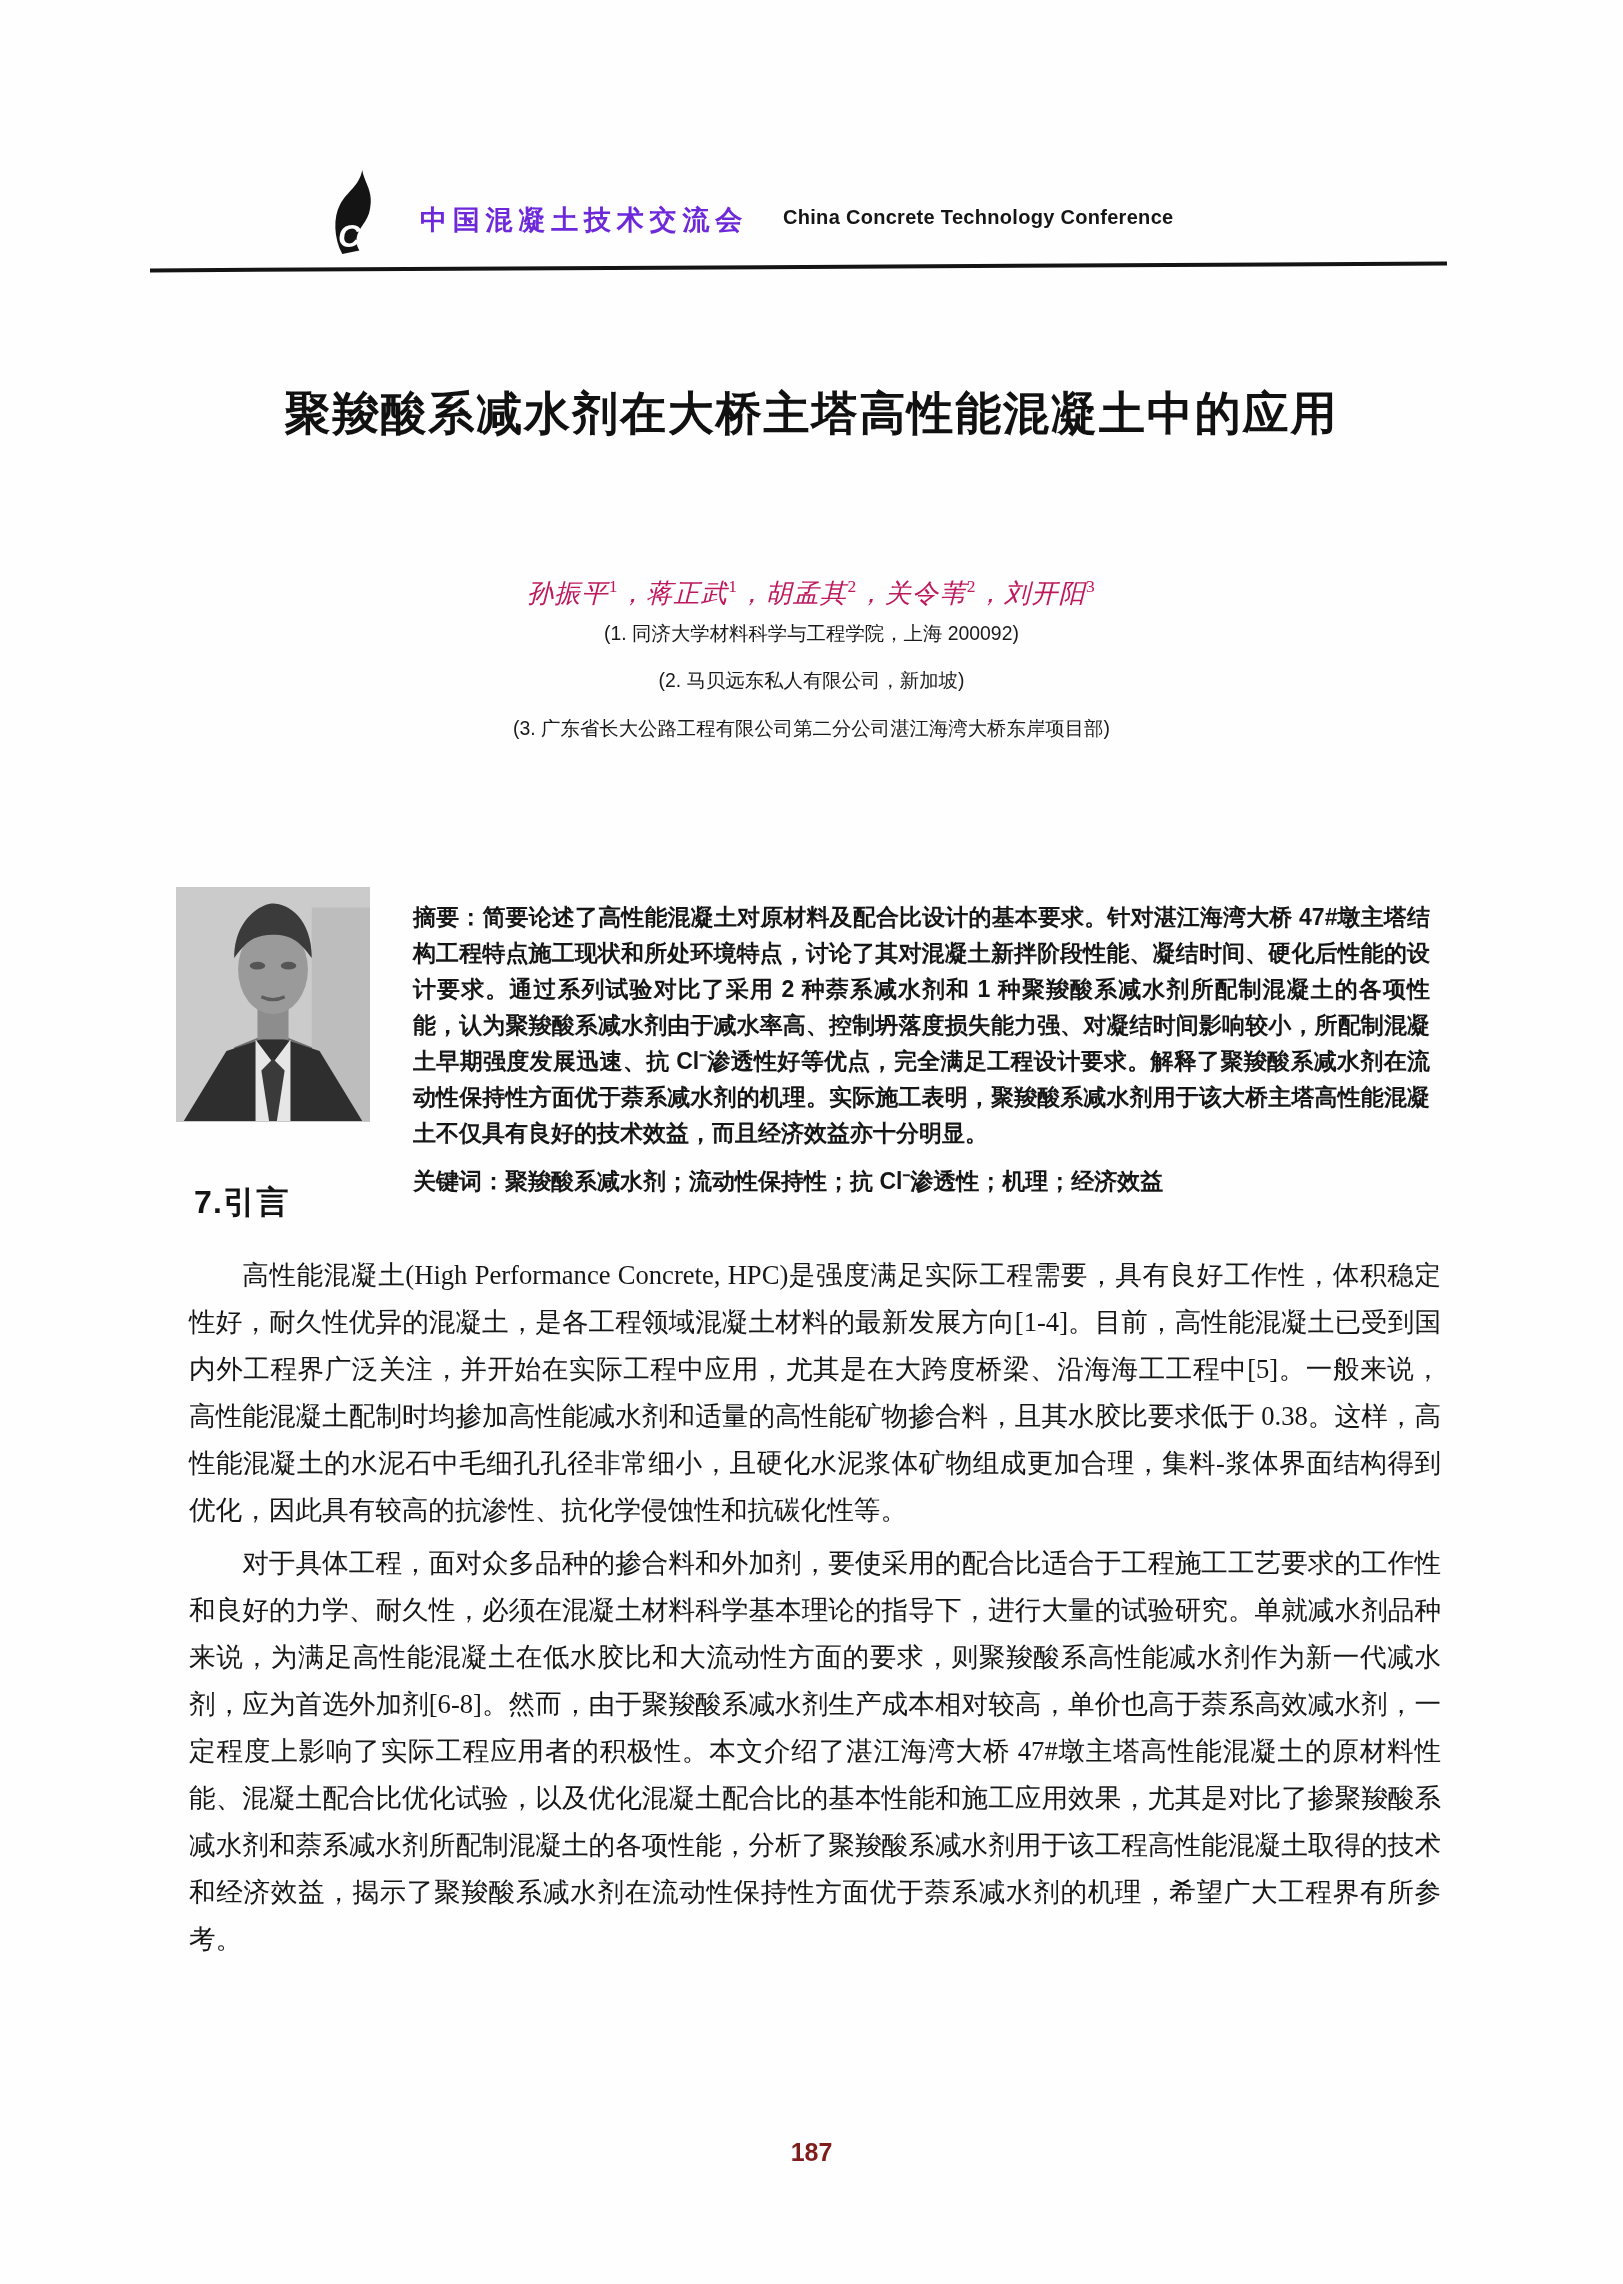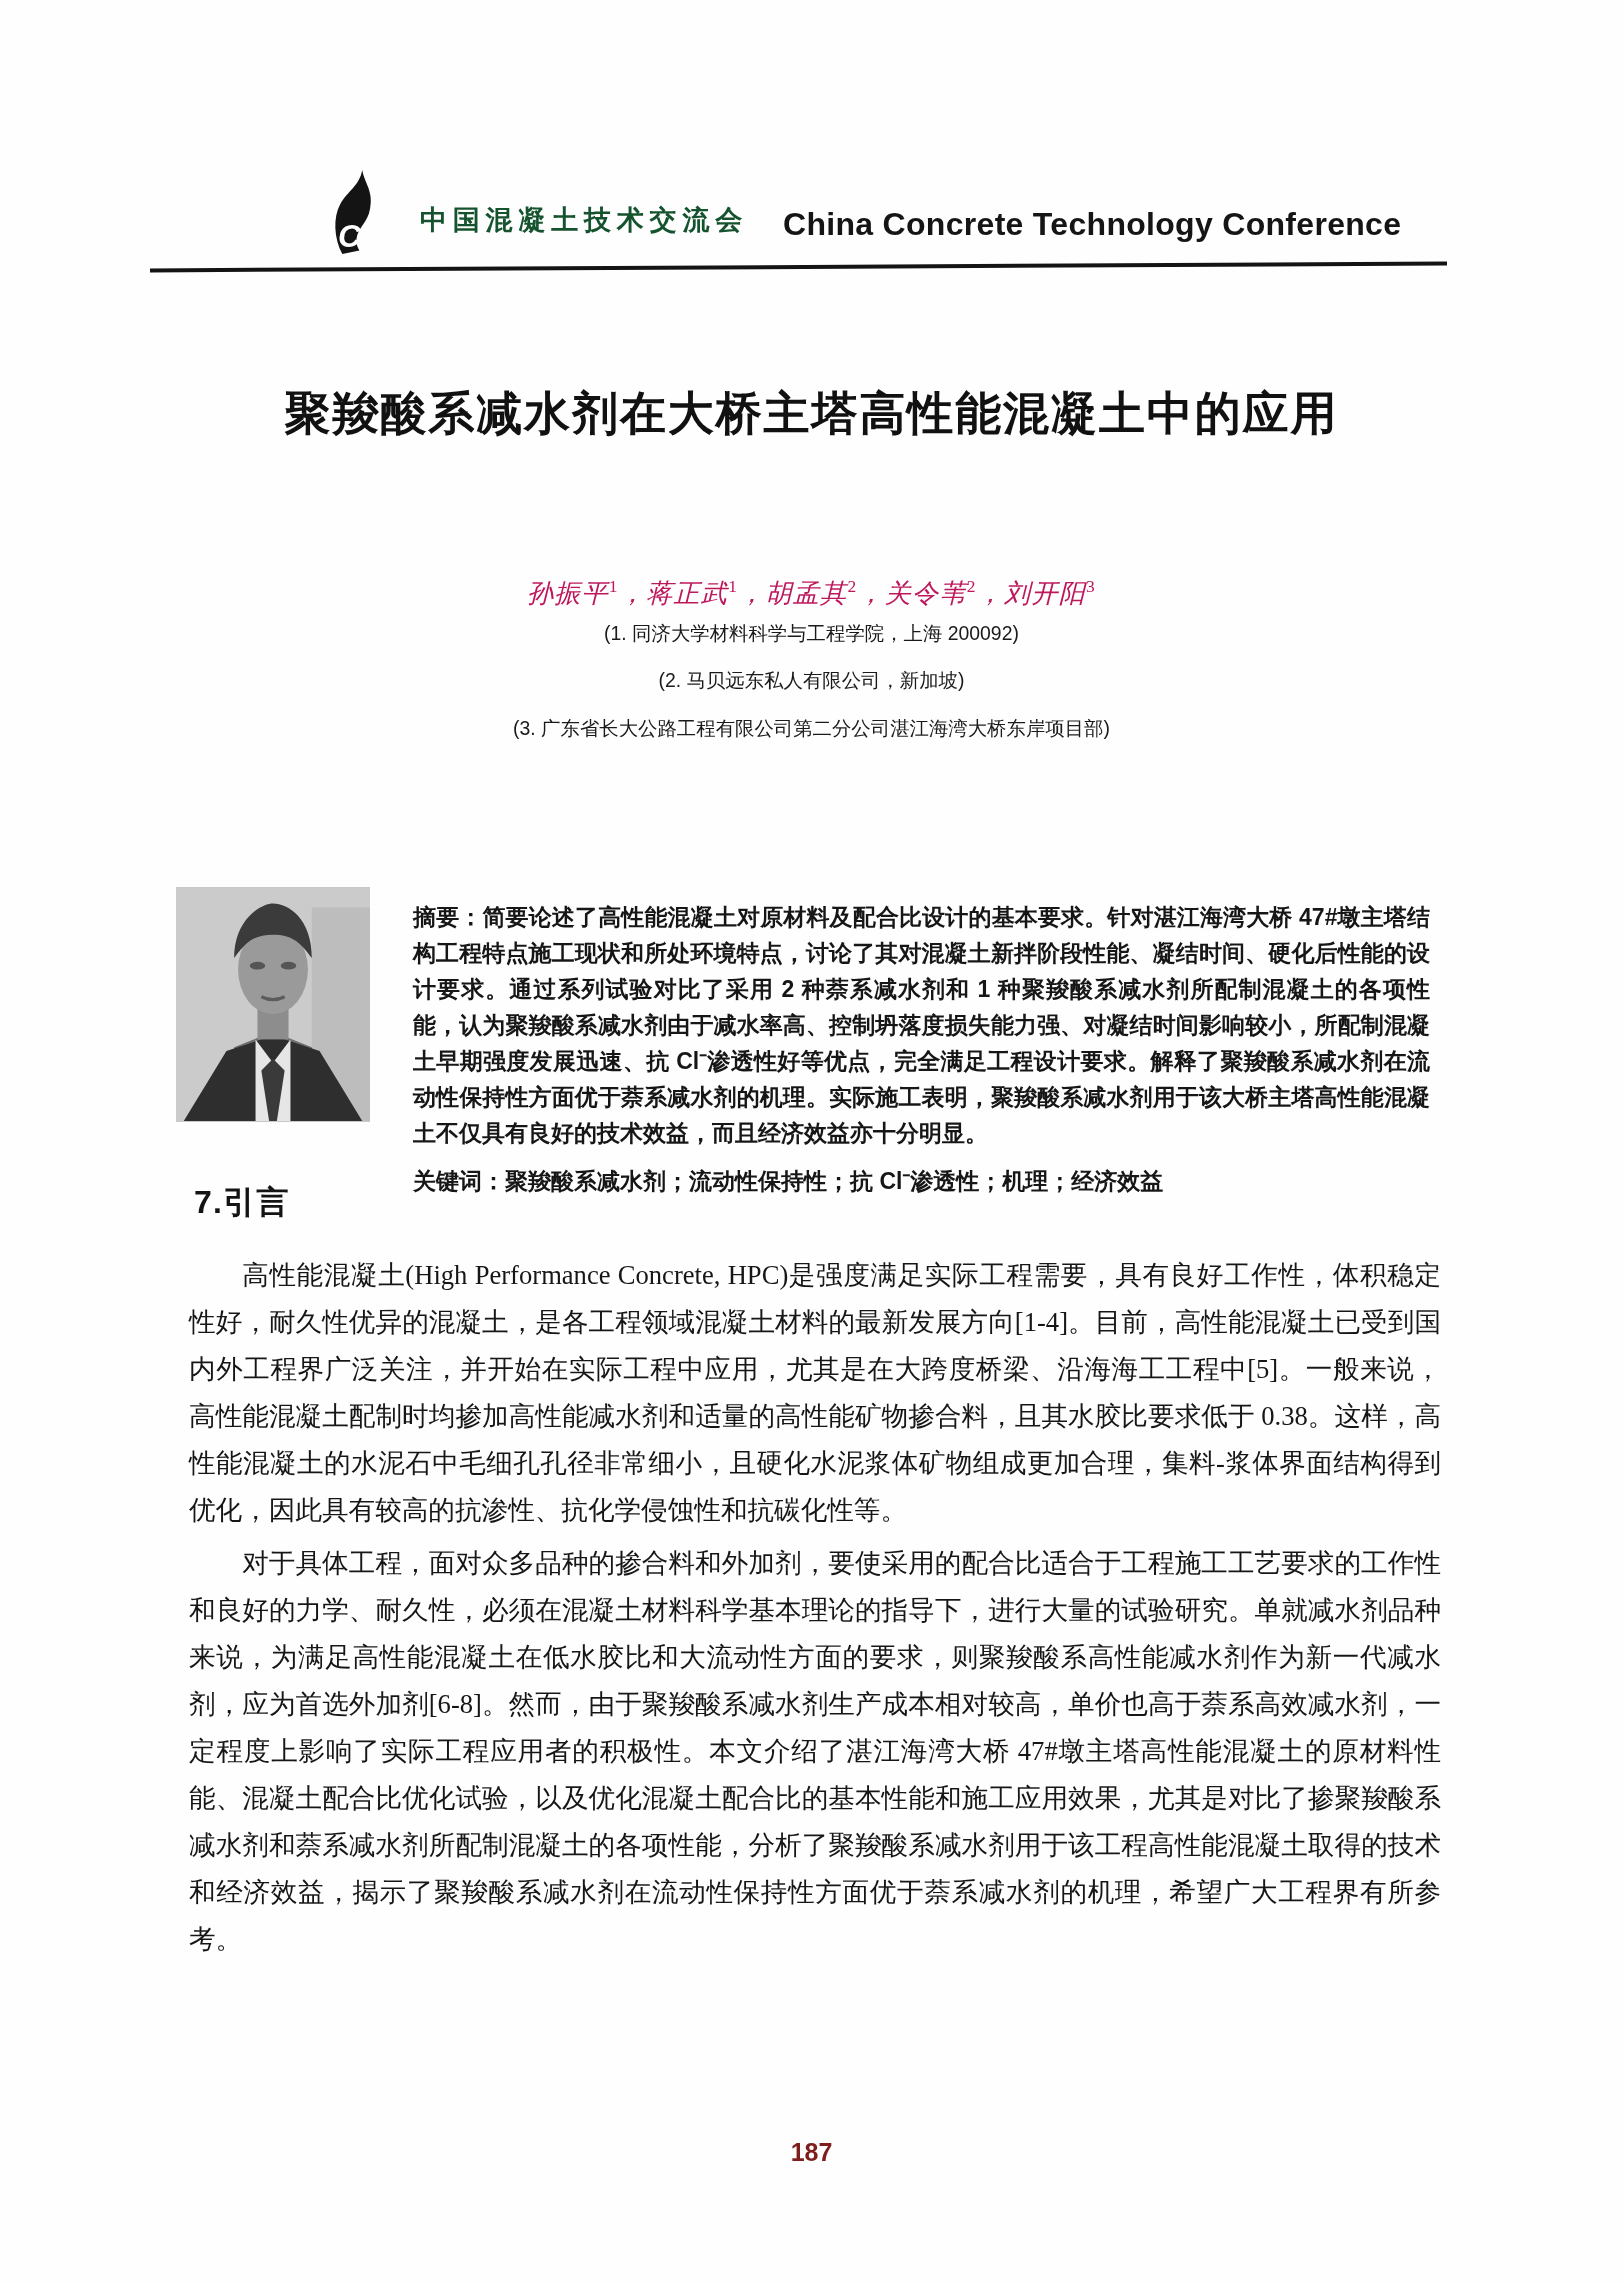--- a/index.html
+++ b/index.html
@@ -9,26 +9,26 @@
     background:#fefefe;
     color:#1b1b1b;
     font-family:"Liberation Serif", serif;
     overflow:hidden;
   }
   
   .logo{position:absolute;left:327px;top:170px;width:52px;height:84px;}
   .hdr-zh{
     position:absolute;left:420px;top:202px;
     font-family:"Liberation Sans", sans-serif;
-    font-weight:bold;font-size:27px;letter-spacing:5.8px;color:#14532d;
+    font-weight:bold;font-size:27px;letter-spacing:5.8px;color:#6d28d9;
   }
   .hdr-en{
     position:absolute;left:783px;top:206px;
     font-family:"Liberation Sans", sans-serif;
-    font-weight:bold;font-size:32px;letter-spacing:0.3px;color:#151515;
+    font-weight:bold;font-size:20px;letter-spacing:0.3px;color:#151515;
   }
   .header-rule{
     position:absolute;left:150px;top:265px;width:1297px;height:3.9px;
     background:#141414;transform:rotate(-0.3deg);
   }
   
   .title{
     position:absolute;left:0;top:383px;width:100%;
     margin:0;text-align:center;
     font-family:"Liberation Sans", sans-serif;

